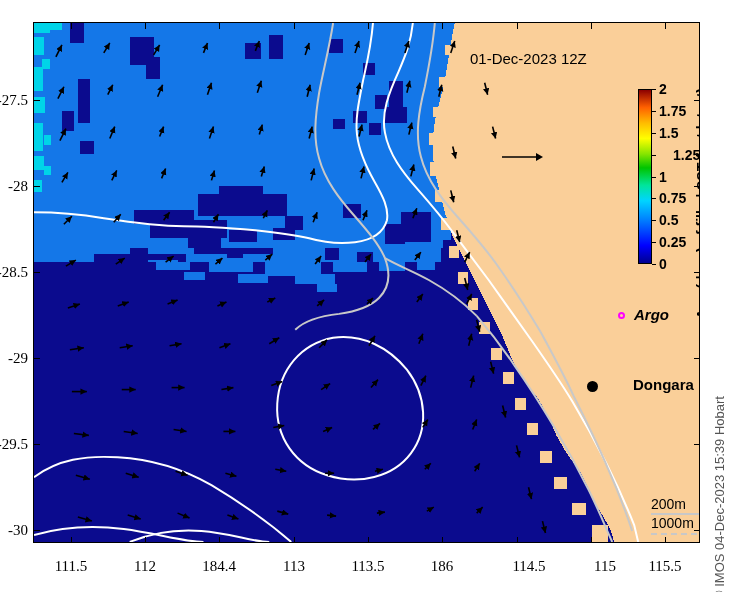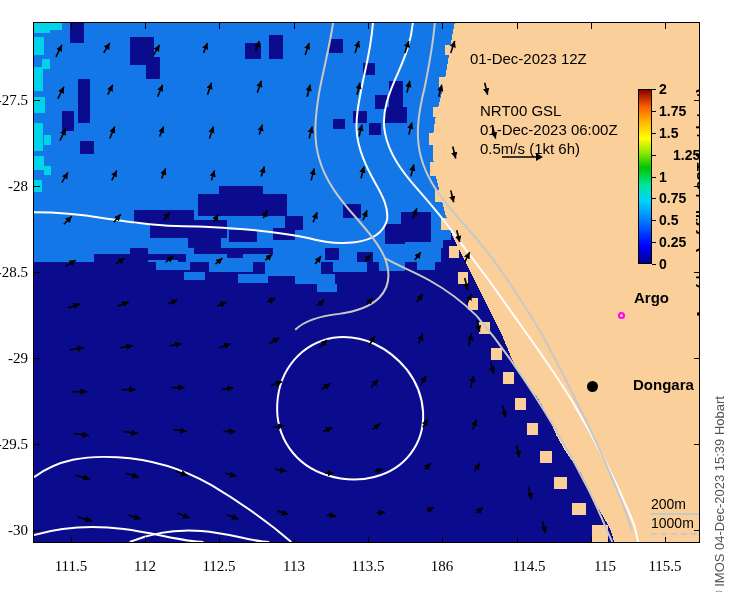--- a/index.html
+++ b/index.html
@@ -34,21 +34,21 @@
 
   
   .anno{position:absolute;color:#000;white-space:nowrap;}
   .anno-date{left:436px;top:27px;font-size:15px;}
   .anno-blk{left:446px;top:78px;font-size:15px;line-height:19px;}
   .refarrow{position:absolute;left:466px;top:128px;width:44px;height:12px;}
 
   .legend-item{position:absolute;font-size:15px;font-weight:bold;color:#000;white-space:nowrap;}
   .argo-mark{position:absolute;left:584px;top:289px;width:7px;height:7px;
     border:2px solid #ff00ff;border-radius:50%;box-sizing:border-box;background:transparent;}
-  .argo-txt{left:600px;top:266px;}
+  .argo-txt{left:600px;top:283px;font-style:italic;}
   .dongara-mark{position:absolute;left:553px;top:358px;width:11px;height:11px;
     border-radius:50%;background:#000;}
   .dongara-txt{left:599px;top:353px;}
 
   .depthleg{position:absolute;left:617px;top:472px;font-size:14px;color:#000;line-height:19px;}
   .depthline{position:absolute;left:617px;width:56px;height:0;}
   .dl-200{top:490px;border-top:2px solid #c8c8c8;}
   .dl-1000{top:510px;border-top:2px dashed #c8c8c8;}
 
   
@@ -364,25 +364,20 @@
         <line x1="444" y1="298" x2="447" y2="310"></line>
           <line x1="458" y1="340" x2="461" y2="352"></line>
         <line x1="470" y1="384" x2="473" y2="396"></line>
           <line x1="484" y1="424" x2="487" y2="436"></line>
         <line x1="496" y1="466" x2="499" y2="478"></line>
           <line x1="510" y1="500" x2="513" y2="512"></line>
       </g>
     </svg>
 
     <div class="anno anno-date">01-Dec-2023 12Z</div>
-    <div class="anno anno-blk">
-      <div>NRT00 GSL</div>
-      <div>01-Dec-2023 06:00Z</div>
-      <div>0.5m/s (1kt 6h)</div>
-    </div>
     <svg class="refarrow" viewBox="0 0 44 12">
       <line x1="2" y1="6" x2="36" y2="6" stroke="#000" stroke-width="1.6"></line>
       <path d="M36,2 L43,6 L36,10 z" fill="#000"></path>
     </svg>
 
     <div class="argo-mark"></div>
     <div class="legend-item argo-txt">Argo</div>
 
     <div class="dongara-mark"></div>
     <div class="legend-item dongara-txt">Dongara</div>
@@ -444,21 +439,21 @@
     <div class="tickmark xtop" style="left:219px;"></div>
     <div class="tickmark xtop" style="left:294px;"></div>
     <div class="tickmark xtop" style="left:368px;"></div>
     <div class="tickmark xtop" style="left:442px;"></div>
     <div class="tickmark xtop" style="left:517px;"></div>
     <div class="tickmark xtop" style="left:591px;"></div>
     <div class="tickmark xtop" style="left:665px;"></div>
 
     <div class="xtick" style="left:71px;">111.5</div>
     <div class="xtick" style="left:145px;">112</div>
-    <div class="xtick" style="left:219px;">112.5</div>
+    <div class="xtick" style="left:219px;">184.4</div>
     <div class="xtick" style="left:294px;">113</div>
     <div class="xtick" style="left:368px;">113.5</div>
     <div class="xtick" style="left:442px;">186</div>
     <div class="xtick" style="left:517px;margin-left:12px;">114.5</div>
     <div class="xtick" style="left:591px;margin-left:14px;">115</div>
     <div class="xtick" style="left:665px;">115.5</div>
   </div>
 
   <div>
     <div class="tickmark y" style="top:100px;"></div>

